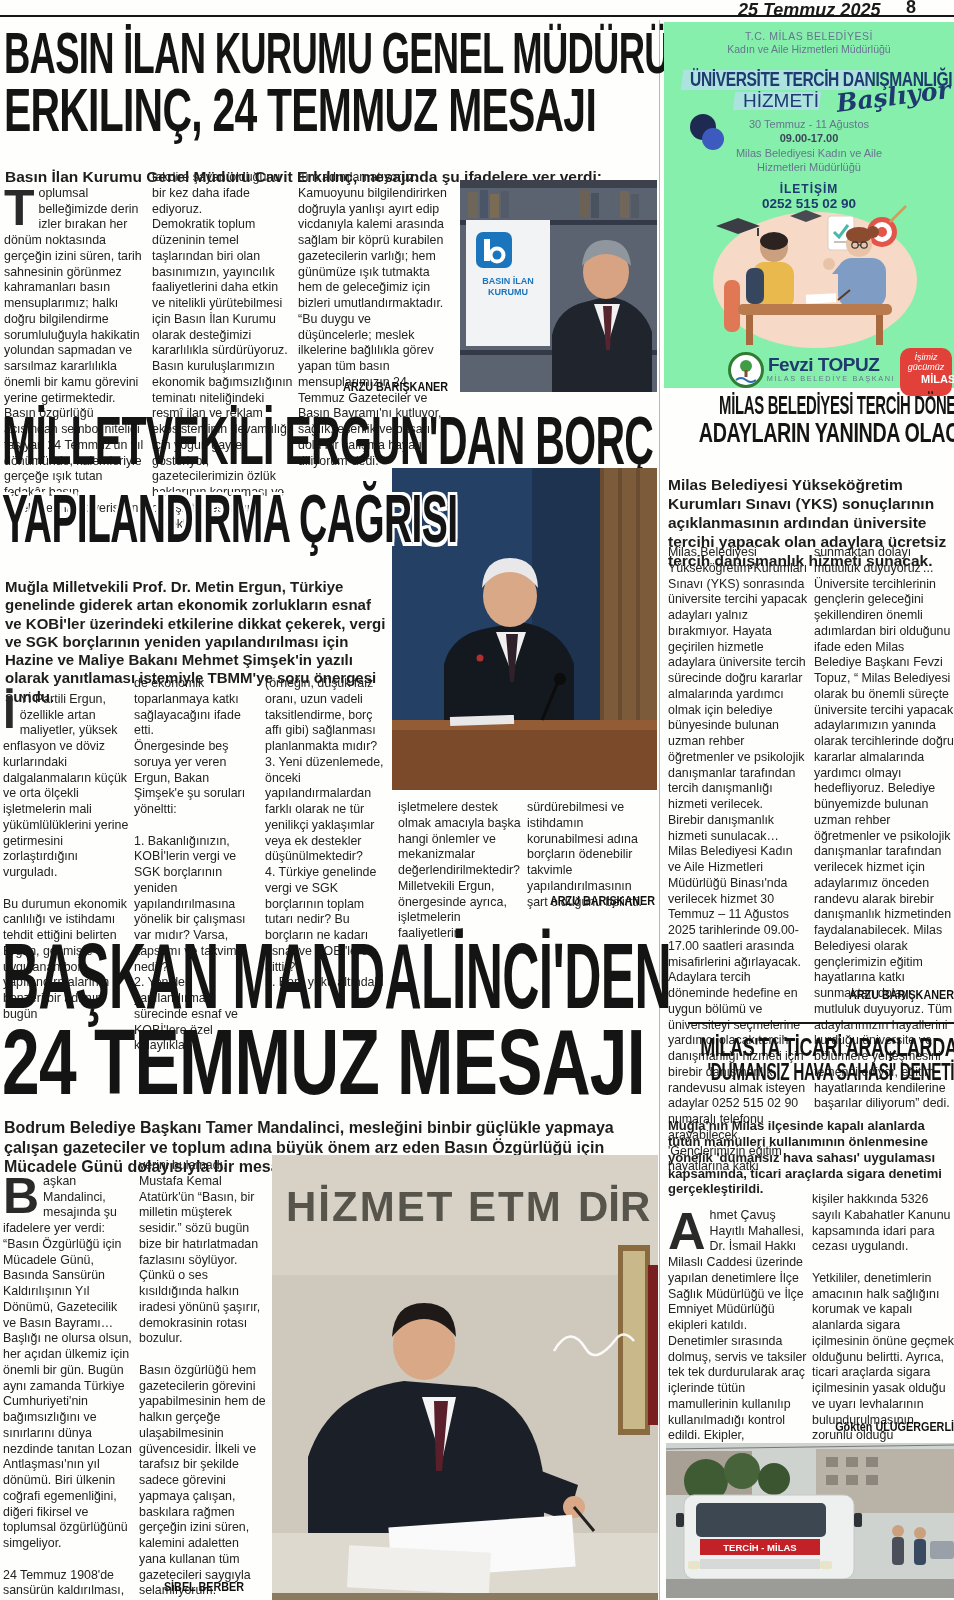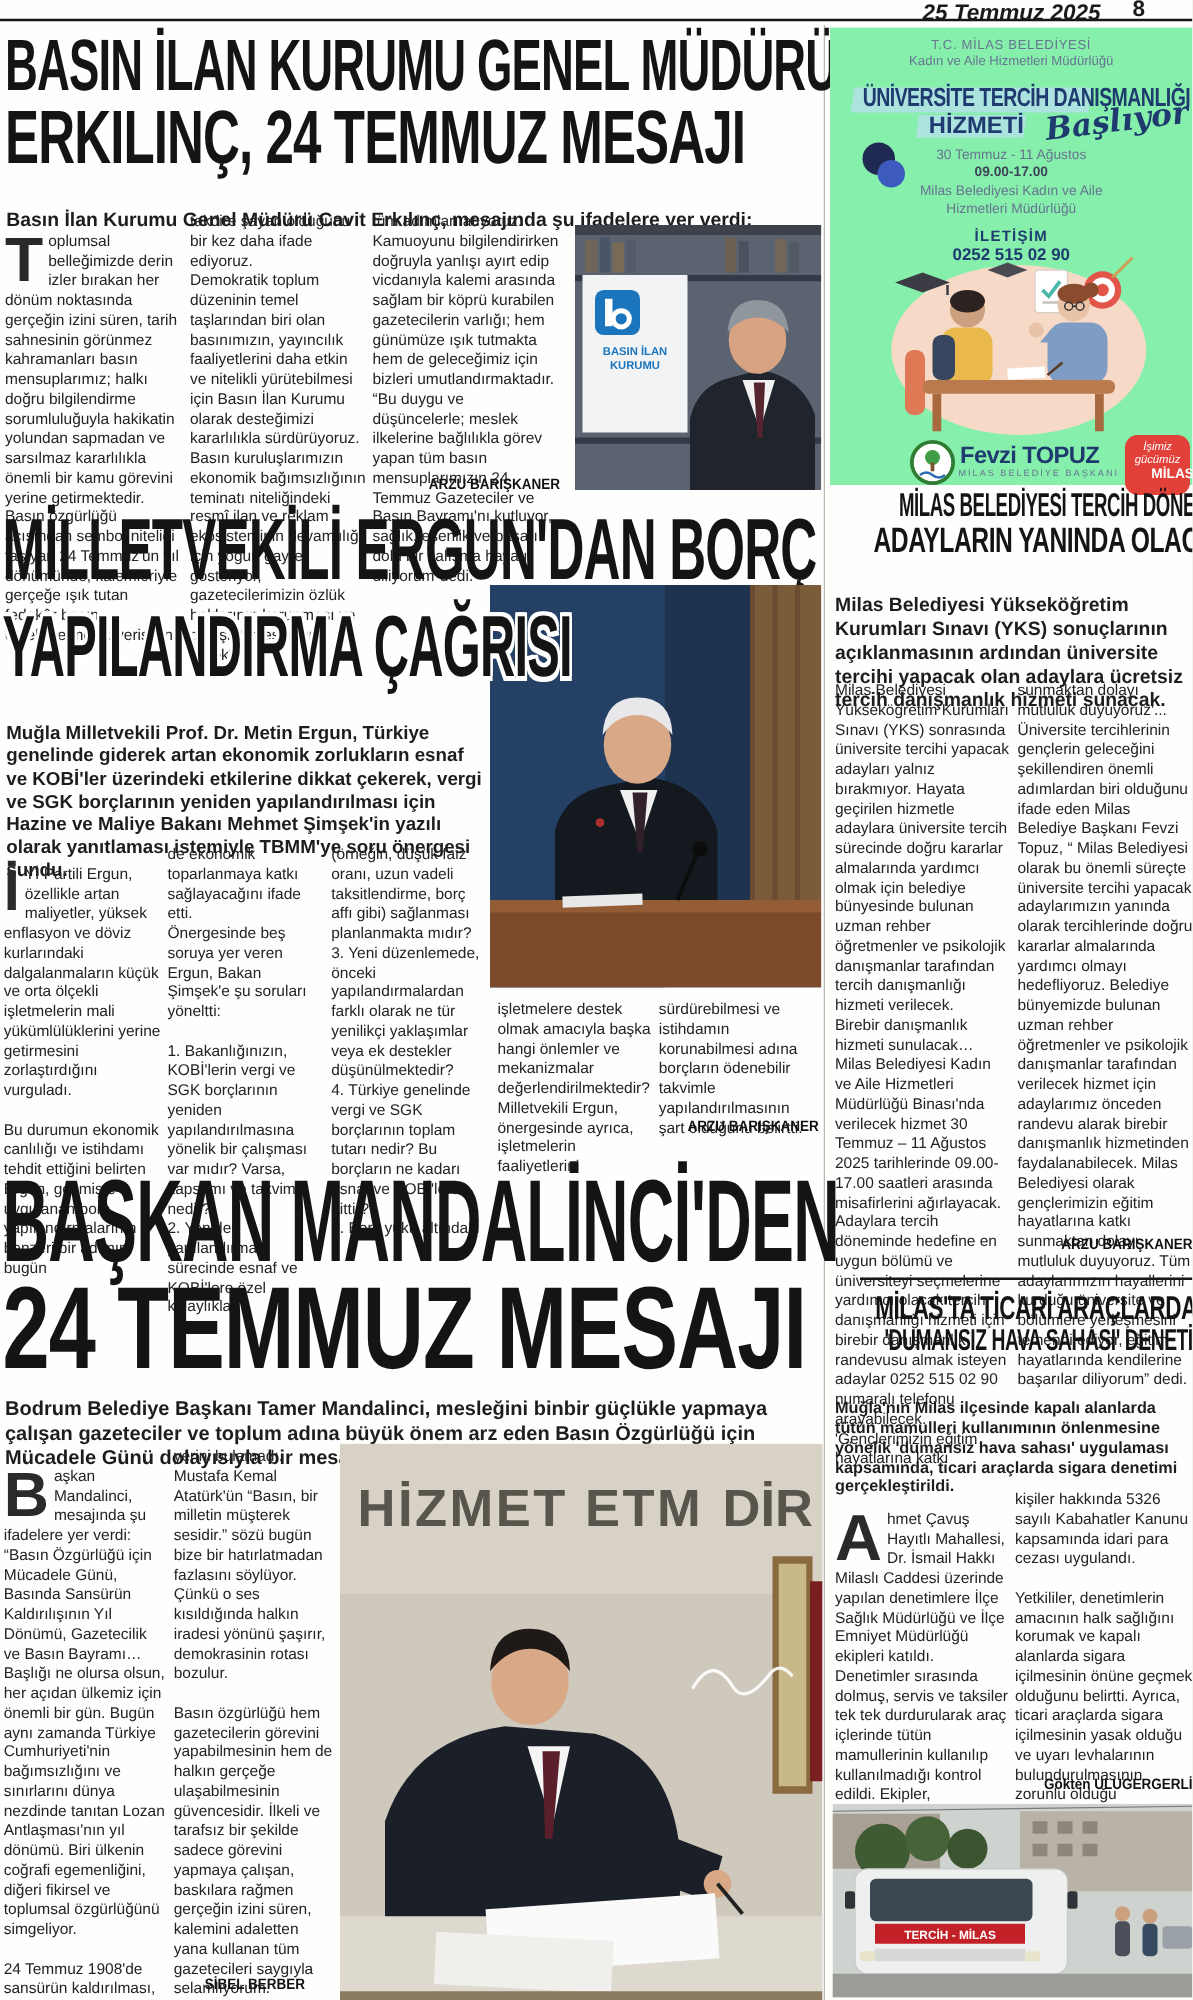--- a/index.html
+++ b/index.html
@@ -162,21 +162,21 @@
       <rect x="0" y="438" width="386" height="7" fill="#8a7a5f"></rect>
     </svg>
   </div>
 
   <div class="abs" style="left:664px;top:22px;width:290px;height:366px;background:#86efac;">
     <div class="abs ad-small" style="left:0;top:8px;width:290px;font-size:10.5px;letter-spacing:.5px;">T.C. MİLAS BELEDİYESİ</div>
     <div class="abs ad-small" style="left:0;top:21px;width:290px;font-size:10.5px;">Kadın ve Aile Hizmetleri Müdürlüğü</div>
     <div class="abs swoosh" style="left:18px;top:48px;width:190px;height:20px;"></div>
     <div class="abs swoosh" style="left:70px;top:70px;width:86px;height:18px;"></div>
     <div class="abs condc navy" style="left:0;top:46px;width:290px;font-size:19px;transform:scale(0.82,1.1);">ÜNİVERSİTE TERCİH DANIŞMANLIĞI</div>
-    <div class="abs navy" style="left:62px;top:68px;width:110px;font-size:19px;font-weight:bold;text-align:center;">HİZMETİ</div>
+    <div class="abs navy" style="left:62px;top:68px;width:110px;font-size:19px;font-weight:normal;text-align:center;">HİZMETİ</div>
     <div class="abs navy" style="left:172px;top:60px;font-size:25px;font-weight:bold;font-style:italic;font-family:'DejaVu Serif',serif;transform:rotate(-7deg);">Başlıyor</div>
     <div class="abs ad-small" style="left:0;top:96px;width:290px;font-size:11px;">30 Temmuz - 11 Ağustos</div>
     <div class="abs" style="left:0;top:110px;width:290px;font-size:11px;font-weight:bold;color:#3c4558;text-align:center;">09.00-17.00</div>
     <div class="abs ad-small" style="left:45px;top:124px;width:200px;font-size:11px;white-space:pre-line;line-height:1.3;">Milas Belediyesi Kadın ve Aile
 Hizmetleri Müdürlüğü</div>
     <div class="abs navy" style="left:0;top:160px;width:290px;font-size:12px;font-weight:bold;text-align:center;letter-spacing:1px;">İLETİŞİM</div>
     <div class="abs navy" style="left:0;top:174px;width:290px;font-size:13.5px;font-weight:bold;text-align:center;">0252 515 02 90</div>
     <div class="abs" style="left:26px;top:92px;width:26px;height:26px;border-radius:50%;background:#1e2a52;"></div>
     <div class="abs" style="left:38px;top:106px;width:22px;height:22px;border-radius:50%;background:#3d5bbf;"></div>
 

